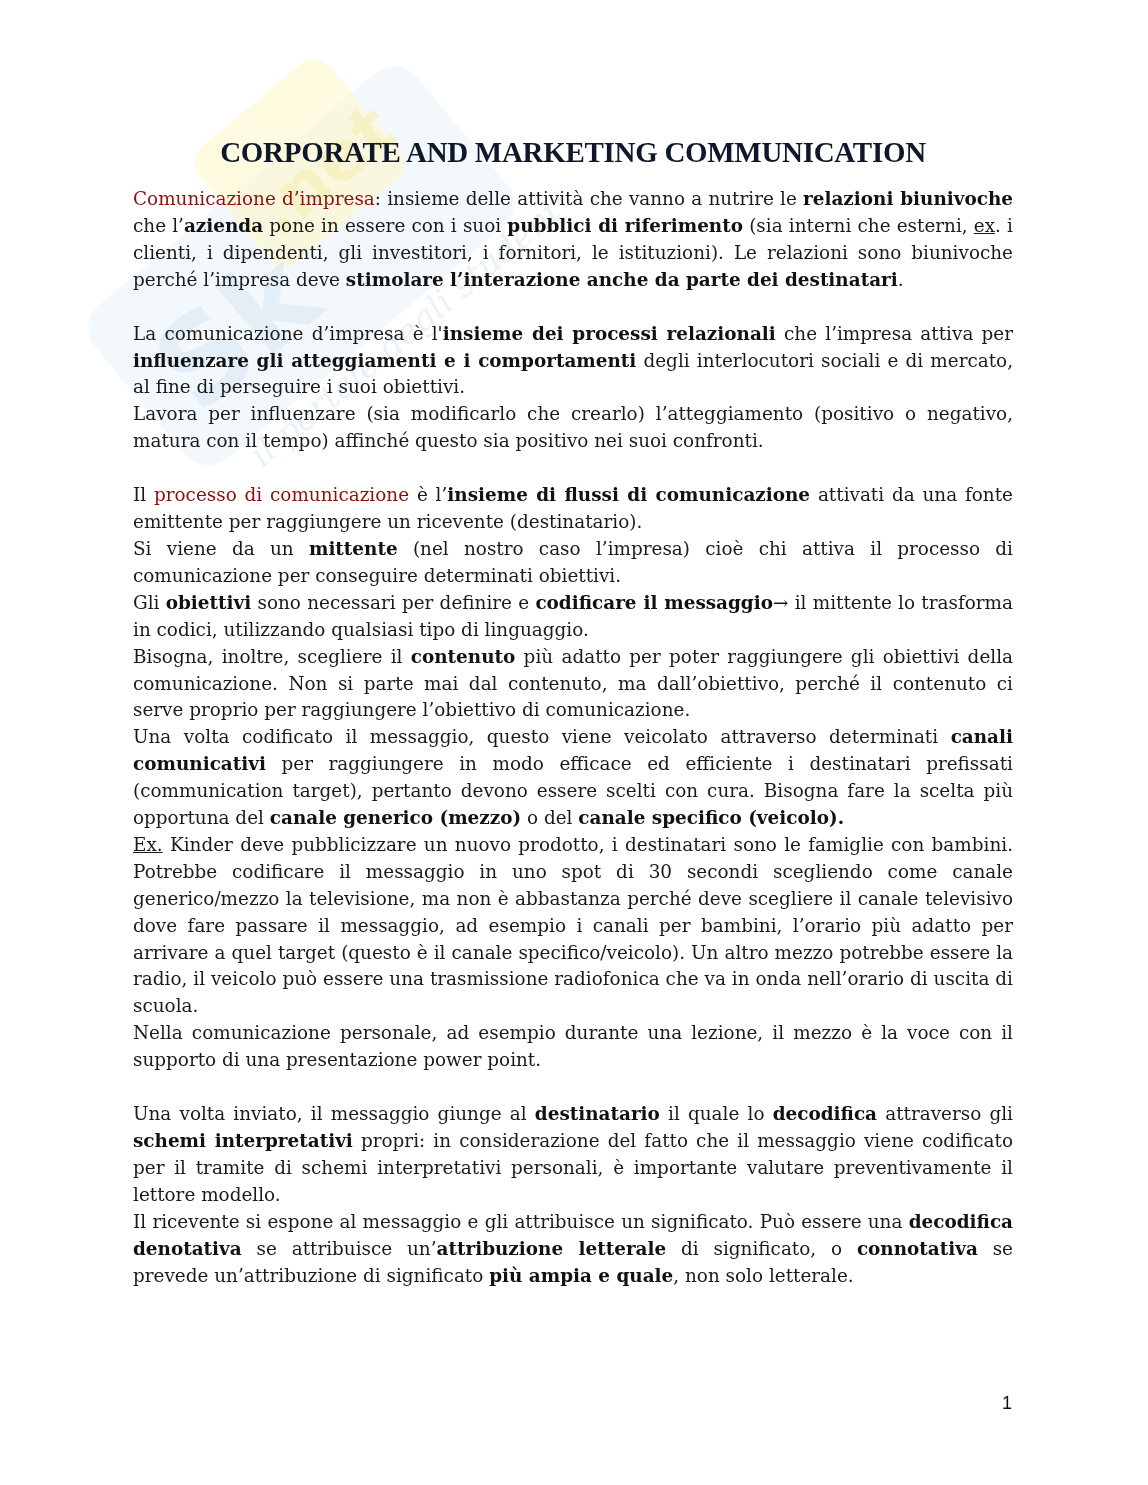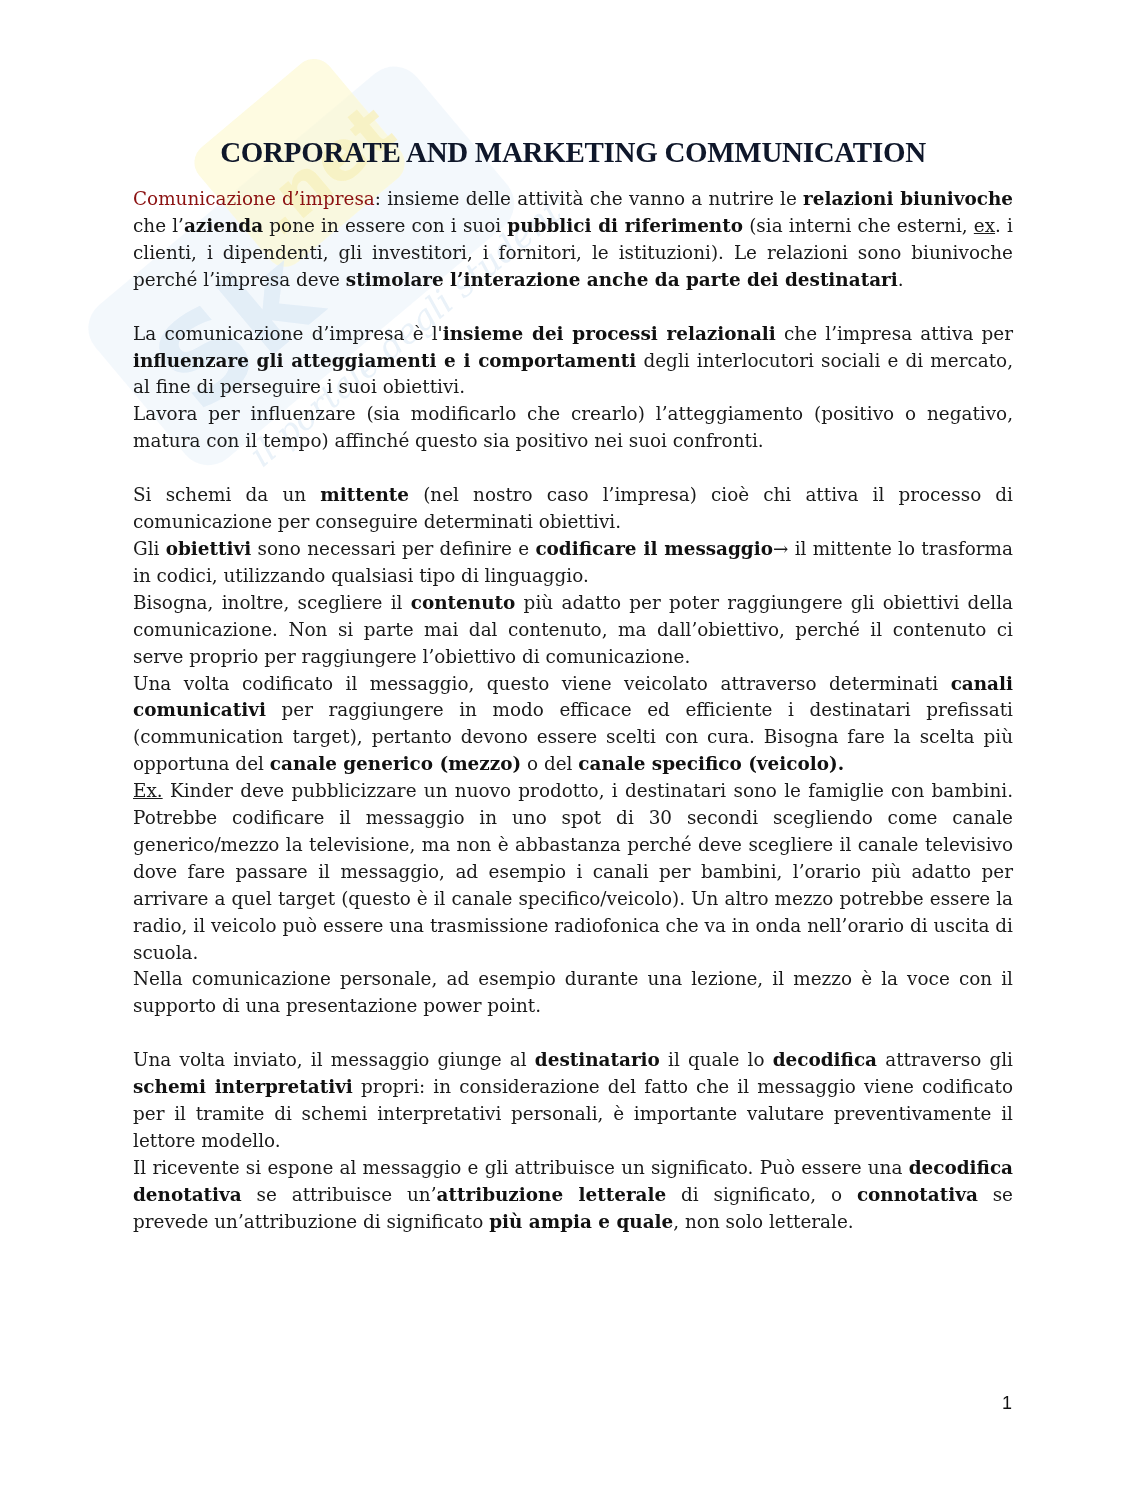--- a/index.html
+++ b/index.html
@@ -49,21 +49,22 @@
   </svg>
 
   <div class="content">
     <h1 class="title">CORPORATE AND MARKETING COMMUNICATION</h1>
     <div id="flow">
         <p><span class="red">Comunicazione d’impresa</span><span>: insieme delle attività che vanno a nutrire le </span><b>relazioni biunivoche</b><span> che l’</span><b>azienda</b><span> pone in essere con i suoi </span><b>pubblici di riferimento</b><span> (sia interni che esterni, </span><u>ex</u><span>. i clienti, i dipendenti, gli investitori, i fornitori, le istituzioni). Le relazioni sono biunivoche perché l’impresa deve </span><b>stimolare l’interazione anche da parte dei destinatari</b><span>.</span></p>
         <div class="gap"></div>
         <p><span>La comunicazione d’impresa è l'</span><b>insieme dei processi relazionali</b><span> che l’impresa attiva per </span><b>influenzare gli atteggiamenti e i comportamenti</b><span> degli interlocutori sociali e di mercato, al fine di perseguire i suoi obiettivi.</span></p>
         <p><span>Lavora per influenzare (sia modificarlo che crearlo) l’atteggiamento (positivo o negativo, matura con il tempo) affinché questo sia positivo nei suoi confronti.</span></p>
         <div class="gap"></div>
-        <p><span>Si schemi da un </span><b>mittente</b><span> (nel nostro caso l’impresa) cioè chi attiva il processo di comunicazione per conseguire determinati obiettivi.</span></p>
+        <p><span>Il </span><span class="red">processo di comunicazione</span><span> è l’</span><b>insieme di flussi di comunicazione</b><span> attivati da una fonte emittente per raggiungere un ricevente (destinatario).</span></p>
+        <p><span>Si viene da un </span><b>mittente</b><span> (nel nostro caso l’impresa) cioè chi attiva il processo di comunicazione per conseguire determinati obiettivi.</span></p>
         <p><span>Gli </span><b>obiettivi</b><span> sono necessari per definire e </span><b>codificare il messaggio</b><span>→ il mittente lo trasforma in codici, utilizzando qualsiasi tipo di linguaggio.</span></p>
         <p><span>Bisogna, inoltre, scegliere il </span><b>contenuto</b><span> più adatto per poter raggiungere gli obiettivi della comunicazione. Non si parte mai dal contenuto, ma dall’obiettivo, perché il contenuto ci serve proprio per raggiungere l’obiettivo di comunicazione.</span></p>
         <p><span>Una volta codificato il messaggio, questo viene veicolato attraverso determinati </span><b>canali comunicativi</b><span> per raggiungere in modo efficace ed efficiente i destinatari prefissati (communication target), pertanto devono essere scelti con cura. Bisogna fare la scelta più opportuna del </span><b>canale generico (mezzo)</b><span> o del </span><b>canale specifico (veicolo).</b></p>
         <p><u>Ex.</u><span> Kinder deve pubblicizzare un nuovo prodotto, i destinatari sono le famiglie con bambini. Potrebbe codificare il messaggio in uno spot di 30 secondi scegliendo come canale generico/mezzo la televisione, ma non è abbastanza perché deve scegliere il canale televisivo dove fare passare il messaggio, ad esempio i canali per bambini, l’orario più adatto per arrivare a quel target (questo è il canale specifico/veicolo). Un altro mezzo potrebbe essere la radio, il veicolo può essere una trasmissione radiofonica che va in onda nell’orario di uscita di scuola.</span></p>
         <p><span>Nella comunicazione personale, ad esempio durante una lezione, il mezzo è la voce con il supporto di una presentazione power point.</span></p>
         <div class="gap"></div>
         <p><span>Una volta inviato, il messaggio giunge al </span><b>destinatario</b><span> il quale lo </span><b>decodifica</b><span> attraverso gli </span><b>schemi interpretativi</b><span> propri: in considerazione del fatto che il messaggio viene codificato per il tramite di schemi interpretativi personali, è importante valutare preventivamente il lettore modello.</span></p>
         <p><span>Il ricevente si espone al messaggio e gli attribuisce un significato. Può essere una </span><b>decodifica denotativa</b><span> se attribuisce un’</span><b>attribuzione letterale</b><span> di significato, o </span><b>connotativa</b><span> se prevede un’attribuzione di significato </span><b>più ampia e quale</b><span>, non solo letterale.</span></p>
       </div>
   </div>

